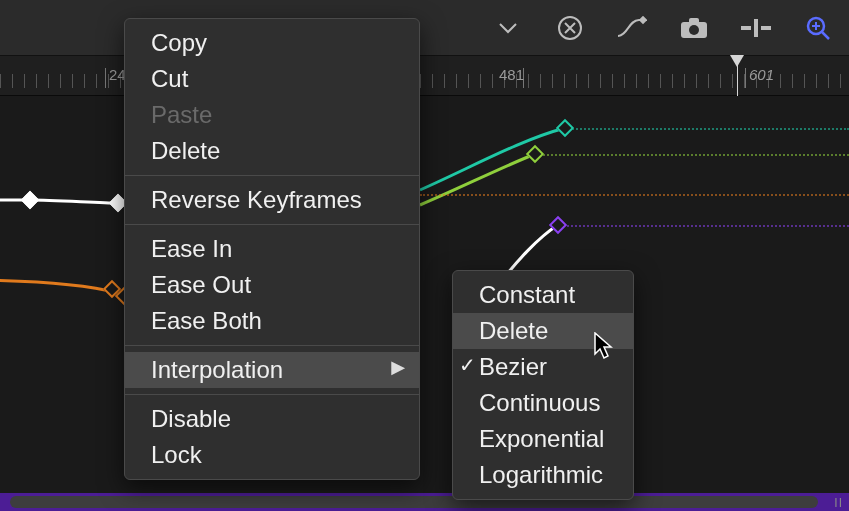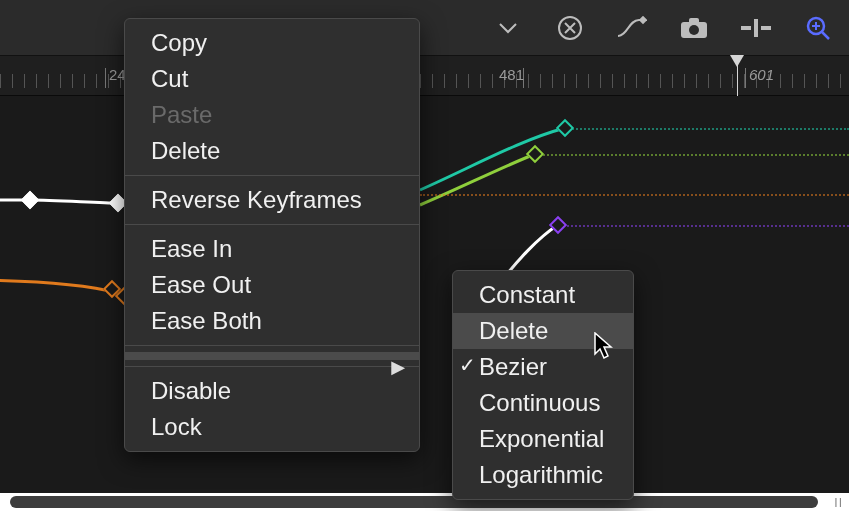--- a/index.html
+++ b/index.html
@@ -104,21 +104,21 @@
   .guide.teal   { border-color: #1fc9a6; }
   .guide.green  { border-color: #8fcf3c; }
   .guide.orange { border-color: #e07a1d; }
   .guide.purple { border-color: #8a3ff0; }
 
   
   .scrollbar-track {
     position: absolute;
     left: 0; right: 0; bottom: 0;
     height: 18px;
-    background: #ffffff;
+    background: #4c1d95;
   }
   .scrollbar-thumb {
     position: absolute;
     top: 3px; height: 12px;
     background: #3d3d3d;
     border-radius: 6px;
   }
   .scrollbar-pause {
     position: absolute;
     right: 6px; top: 3px;
@@ -351,20 +351,21 @@
       <span>Ease In</span>
     </div>
     <div class="menu-item">
       <span>Ease Out</span>
     </div>
     <div class="menu-item">
       <span>Ease Both</span>
     </div>
     <div class="menu-sep"></div>
     <div class="menu-item highlight">
+      <span>Interpolation</span>
       <span class="submenu-arrow">▶</span>
     </div>
     <div class="menu-sep"></div>
     <div class="menu-item">
       <span>Disable</span>
     </div>
     <div class="menu-item">
       <span>Lock</span>
     </div>
   </div>

